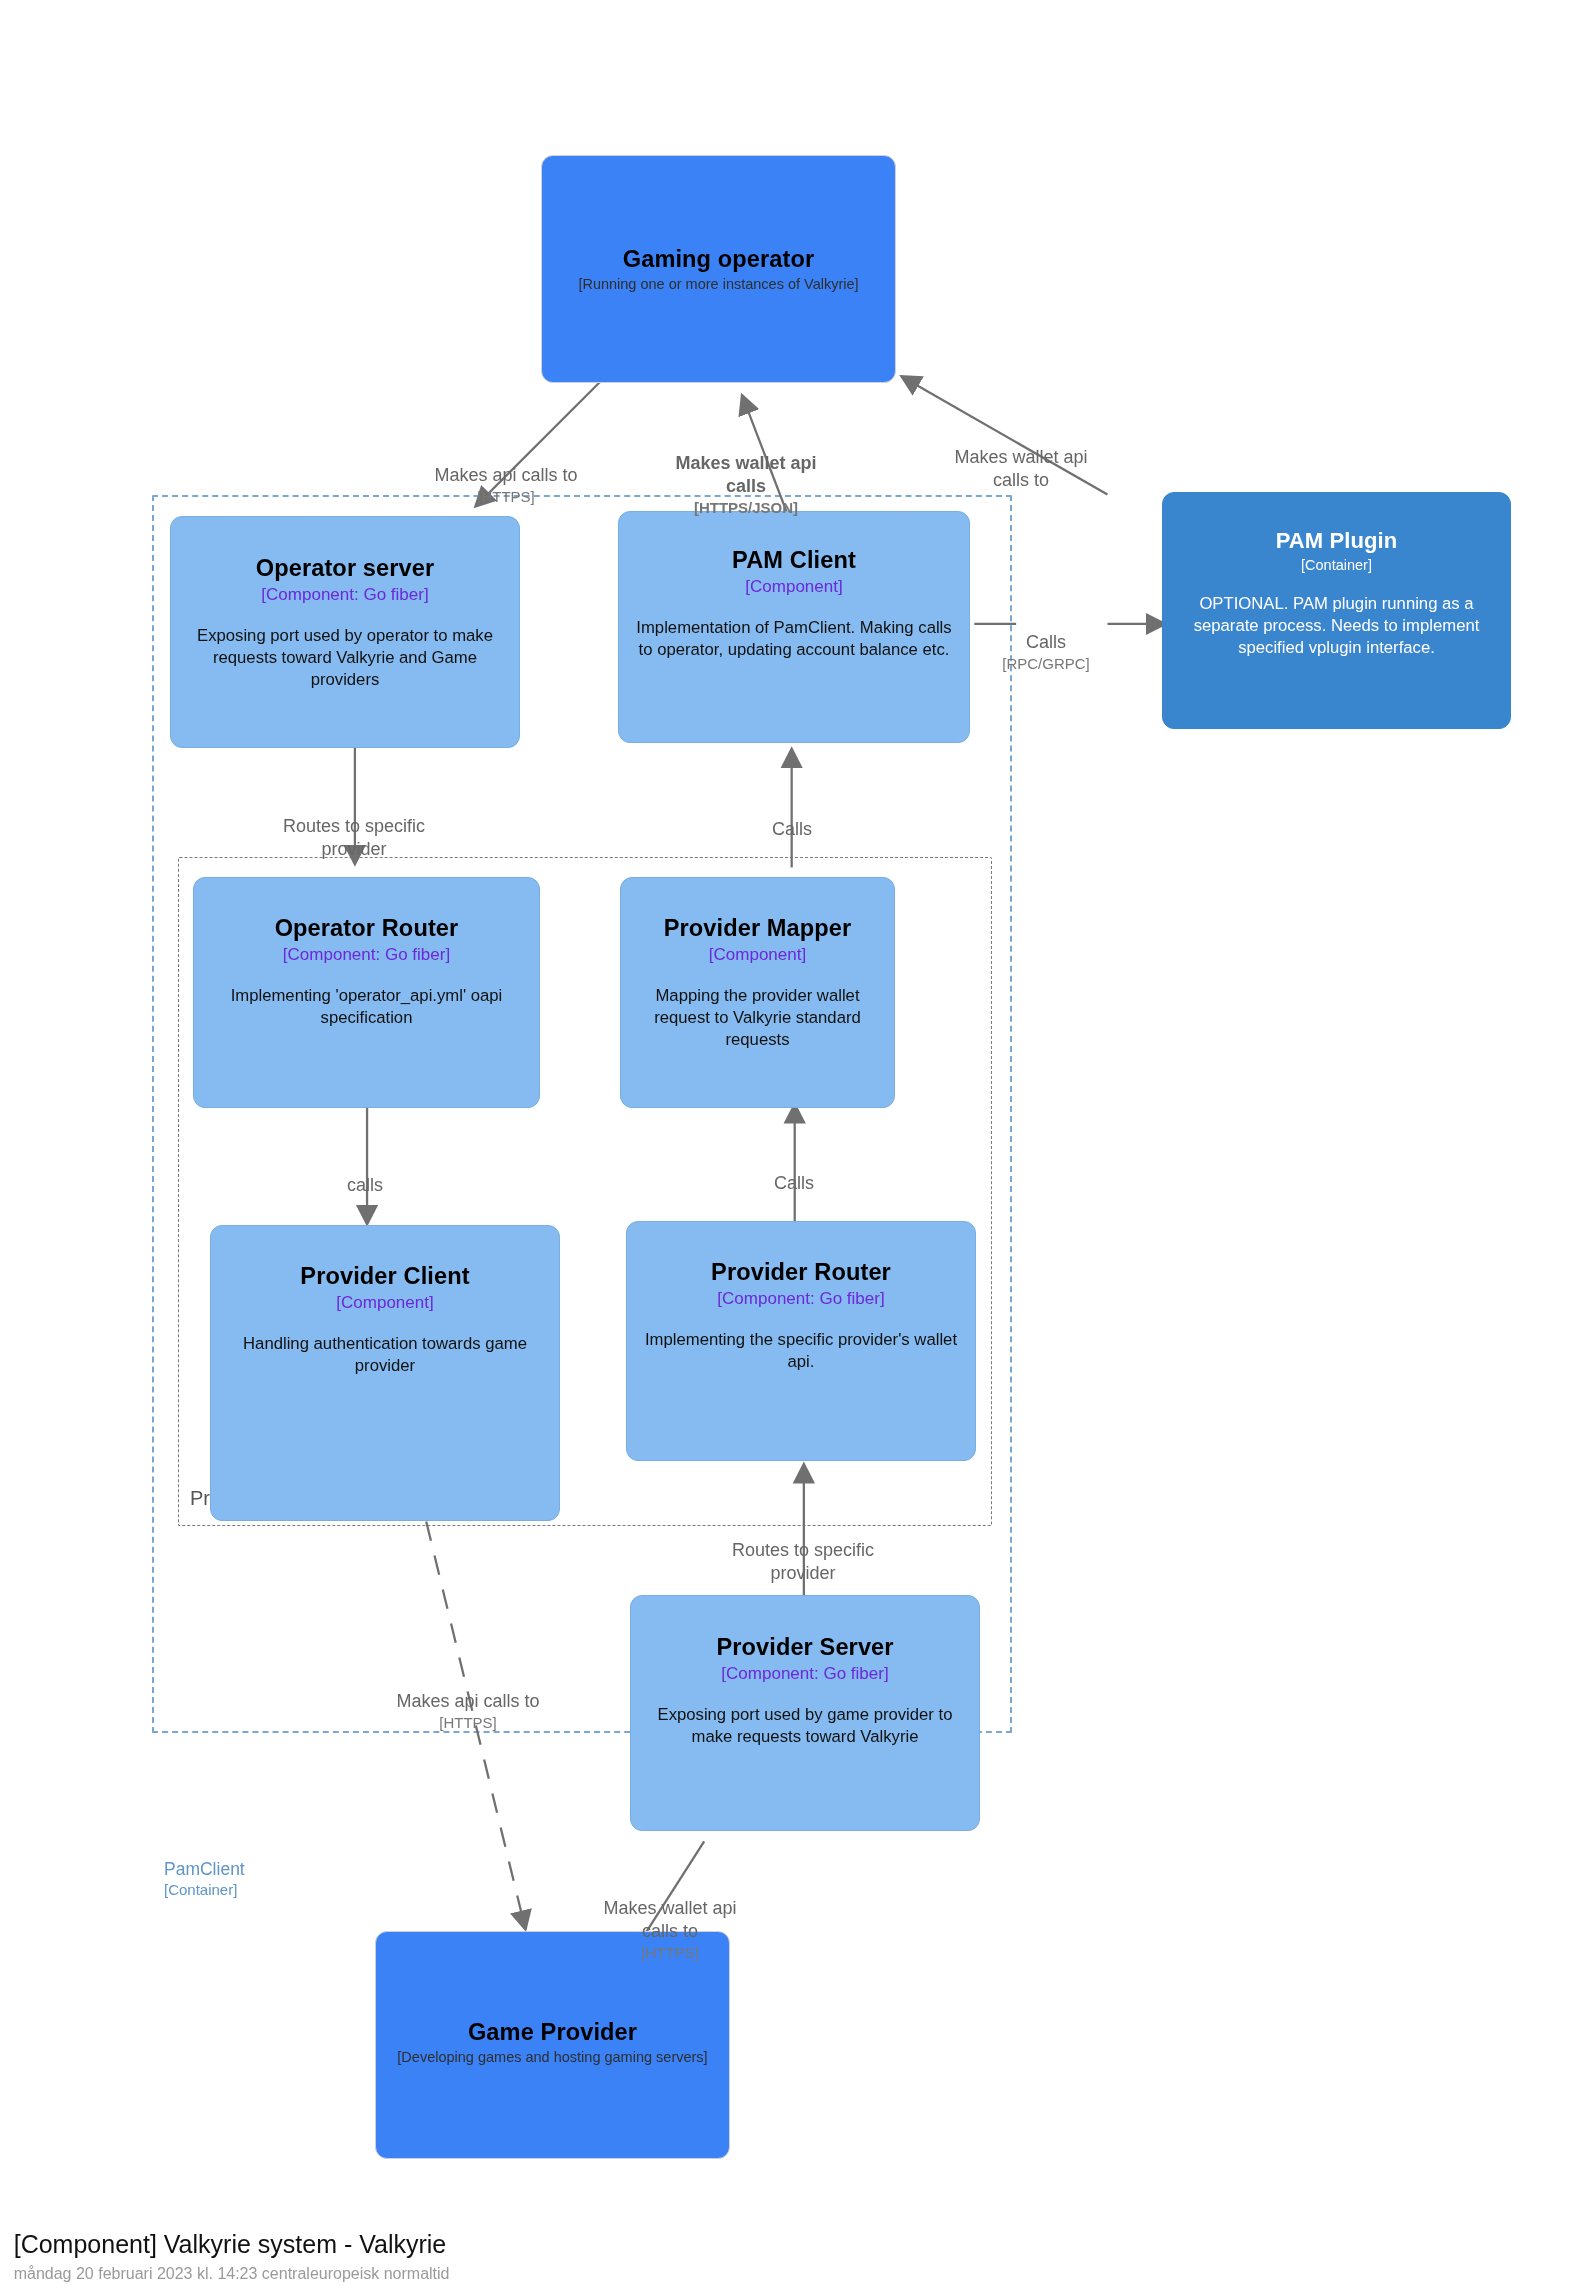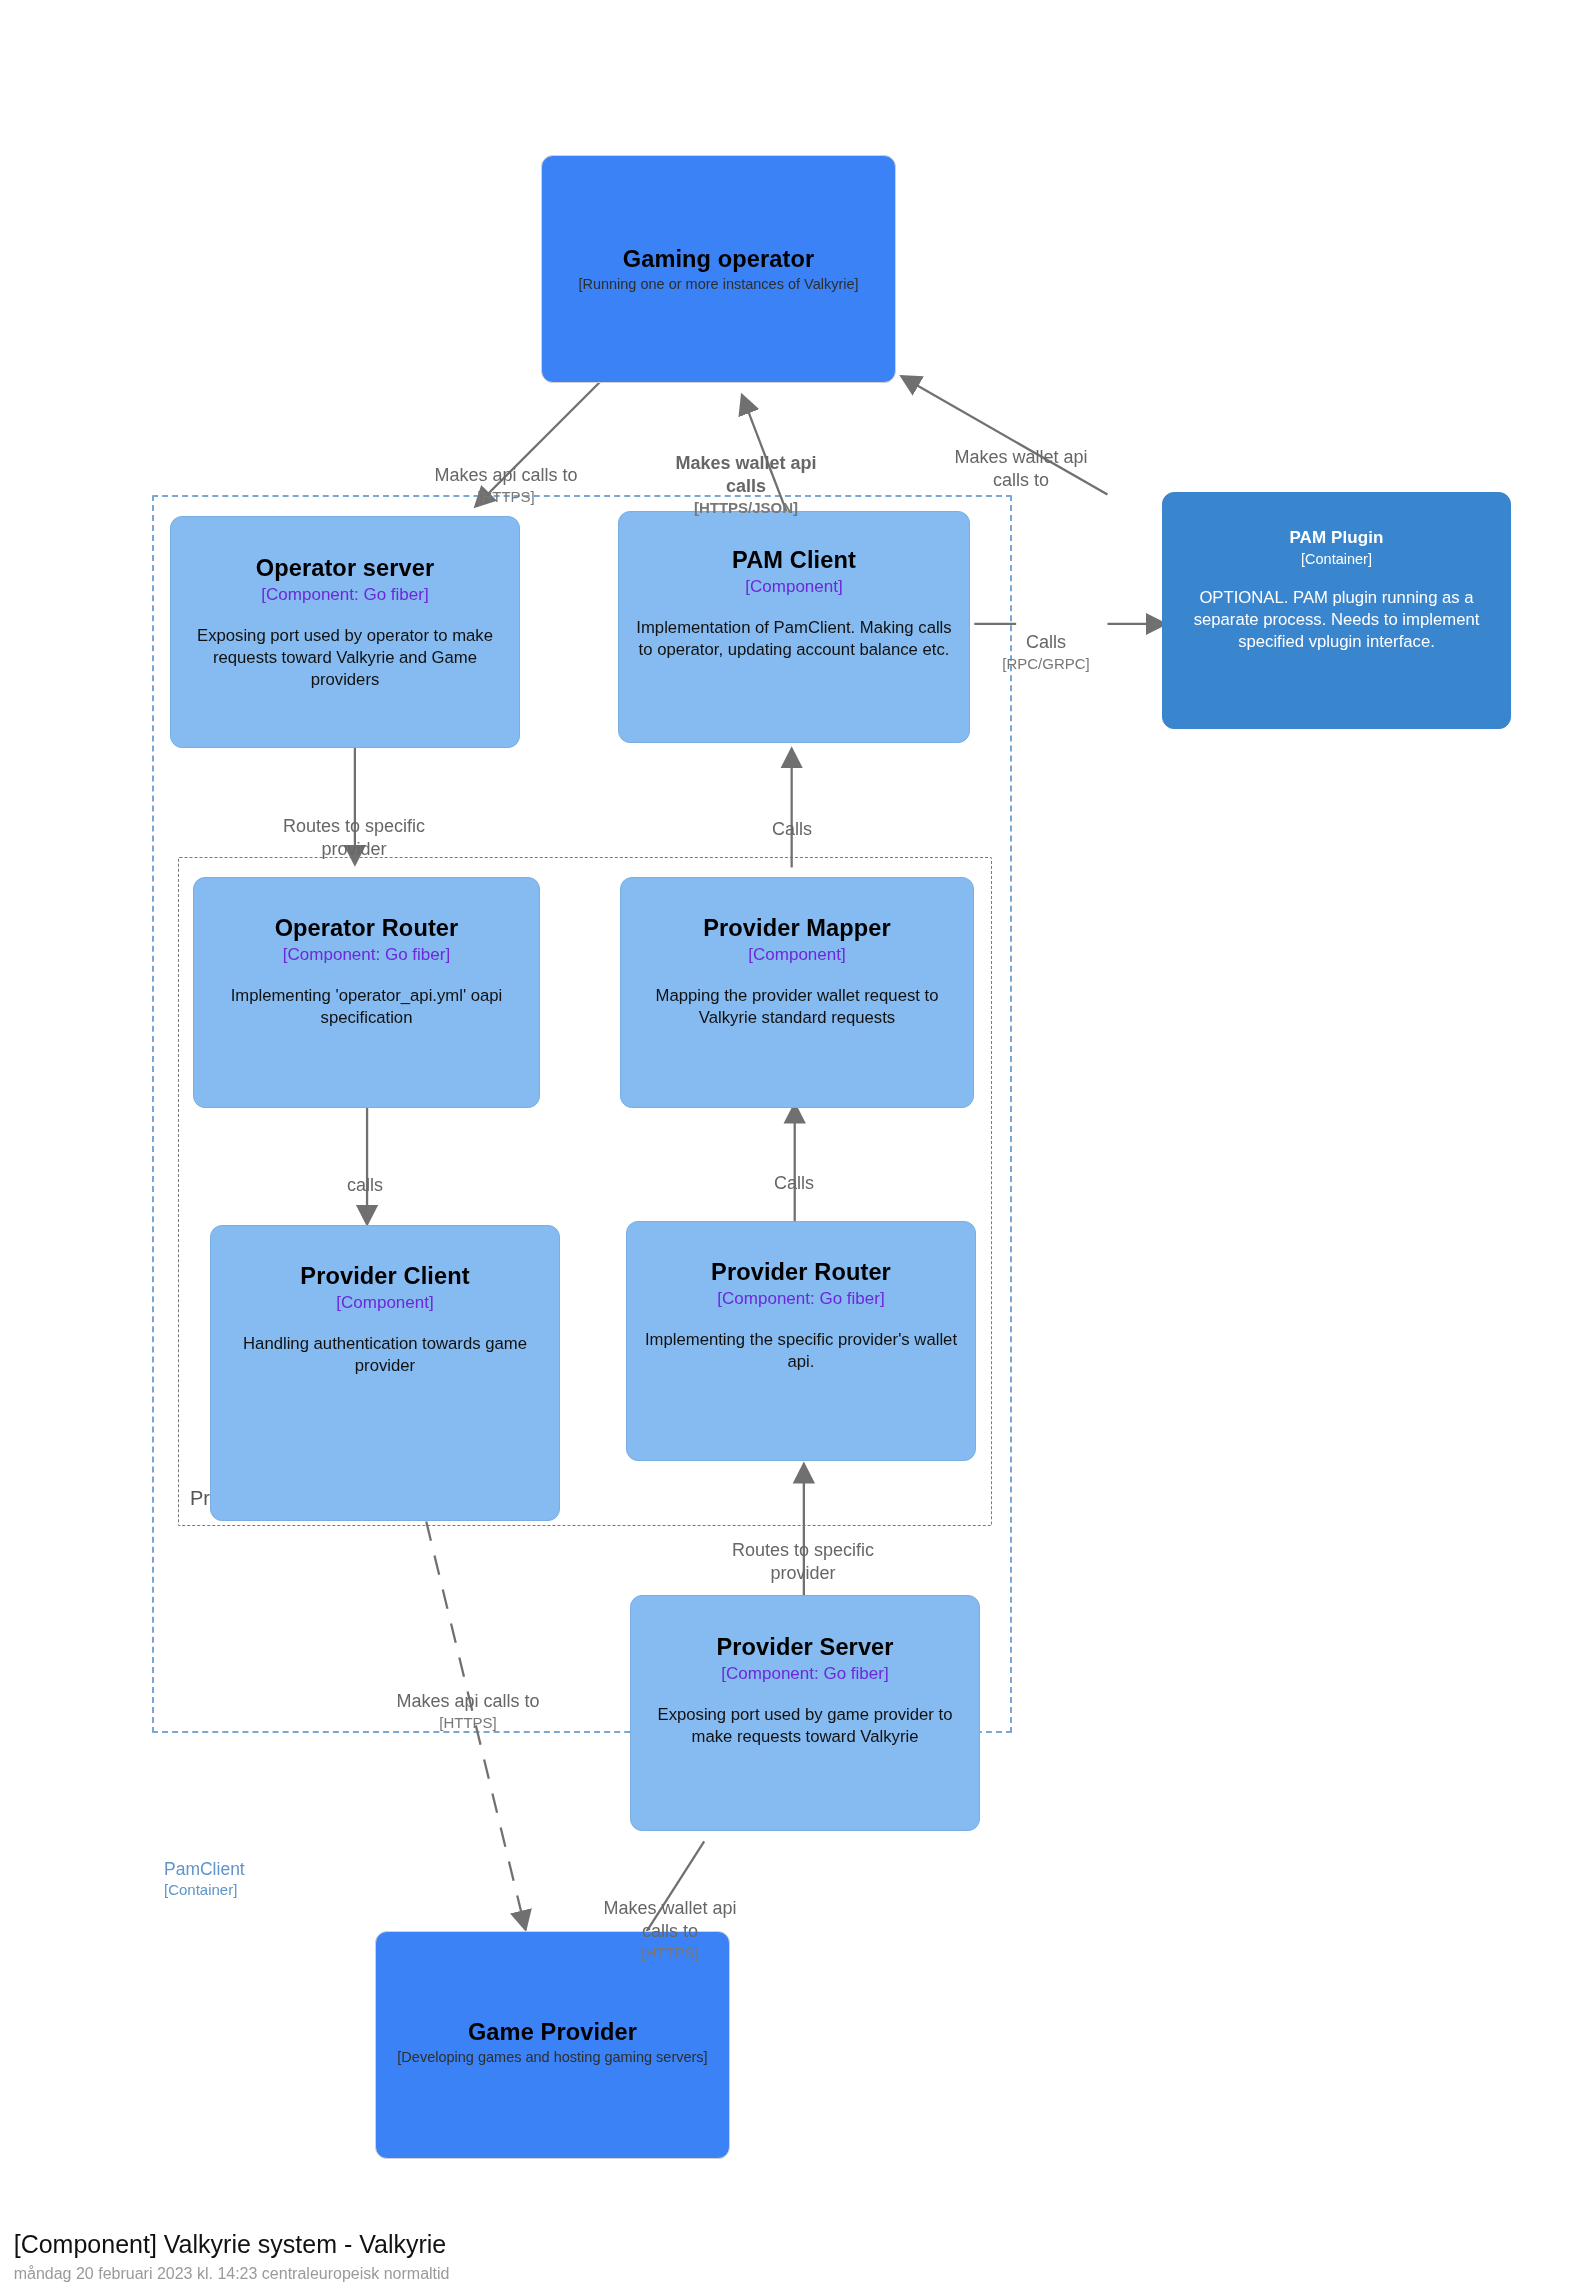--- a/index.html
+++ b/index.html
@@ -83,21 +83,21 @@
   .node.container {
     background: #3a86ce;
     border: 0.8px solid #3a86ce;
     color: #ffffff;
   }
   .node.ext .n-title      { font-size: 23.6px; }
   .node.ext .n-type       { font-size: 14.5px; color: #2e2e2e; }
   .node.comp .n-title     { font-size: 23.6px; }
   .node.comp .n-type      { font-size: 17px; color: #6d28d9; }
   .node.comp .n-desc      { font-size: 16.7px; color: #111111; }
-  .node.container .n-title{ font-size: 17px; }
+  .node.container .n-title{ font-size: 22px; }
   .node.container .n-type { font-size: 14.5px; color: #ffffff; }
   .node.container .n-desc { font-size: 16.7px; color: #ffffff; }
 
   
   #edges {
     position: absolute;
     left: 0;
     top: 0;
     width: 1594px;
     height: 2295px;
@@ -205,21 +205,21 @@
     <div class="n-type">[Container]</div>
     <div class="n-desc">OPTIONAL. PAM plugin running as a separate process. Needs to implement specified vplugin interface.</div>
   </div>
 
   <div class="node comp" style="left:193px; top:877px; width:347px; height:231px;">
     <div class="n-title" style="margin-top:16.7px;">Operator Router</div>
     <div class="n-type">[Component: Go fiber]</div>
     <div class="n-desc">Implementing 'operator_api.yml' oapi specification</div>
   </div>
 
-  <div class="node comp" style="left:620px; top:877px; width:354px; height:231px;">
+  <div class="node comp" style="left:620px; top:877px; width:275px; height:231px;">
     <div class="n-title" style="margin-top:16.7px;">Provider Mapper</div>
     <div class="n-type">[Component]</div>
     <div class="n-desc">Mapping the provider wallet request to Valkyrie standard requests</div>
   </div>
 
   <div class="node comp" style="left:210px; top:1225px; width:350px; height:296px;">
     <div class="n-title" style="margin-top:16.7px;">Provider Client</div>
     <div class="n-type">[Component]</div>
     <div class="n-desc">Handling authentication towards game provider</div>
   </div>

